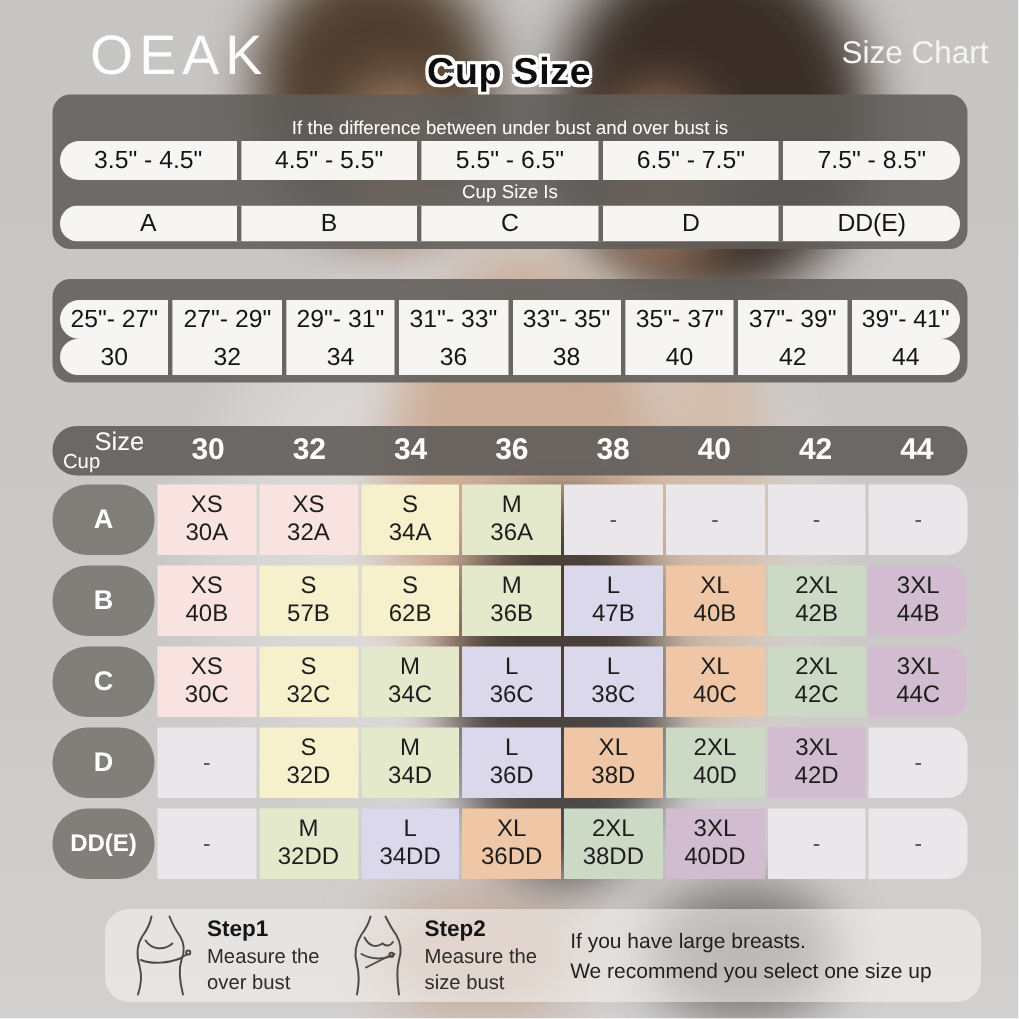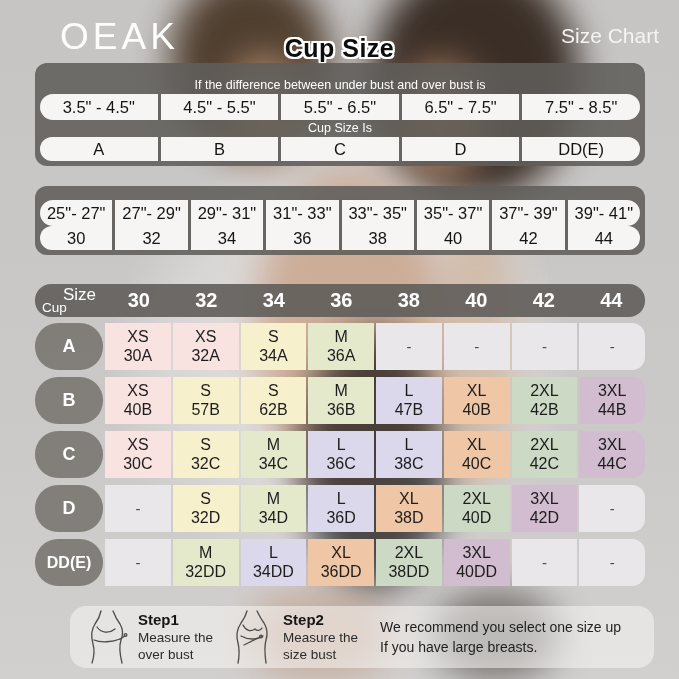--- a/index.html
+++ b/index.html
@@ -322,18 +322,18 @@
         <path d="M14 36 L30 28"></path>
         <circle cx="31" cy="27.5" r="1.4"></circle>
       </g>
     </svg>
     <div class="step-block">
       <div class="step-title">Step2</div>
       <div class="step-line">Measure the</div>
       <div class="step-line">size bust</div>
     </div>
     <div class="tips-block">
+      <div class="tips-line">If you have large breasts.</div>
       <div class="tips-line">We recommend you select one size up</div>
-      <div class="tips-line">If you have large breasts.</div>
     </div>
   </div>
 
 </div>
 
 </body></html>

